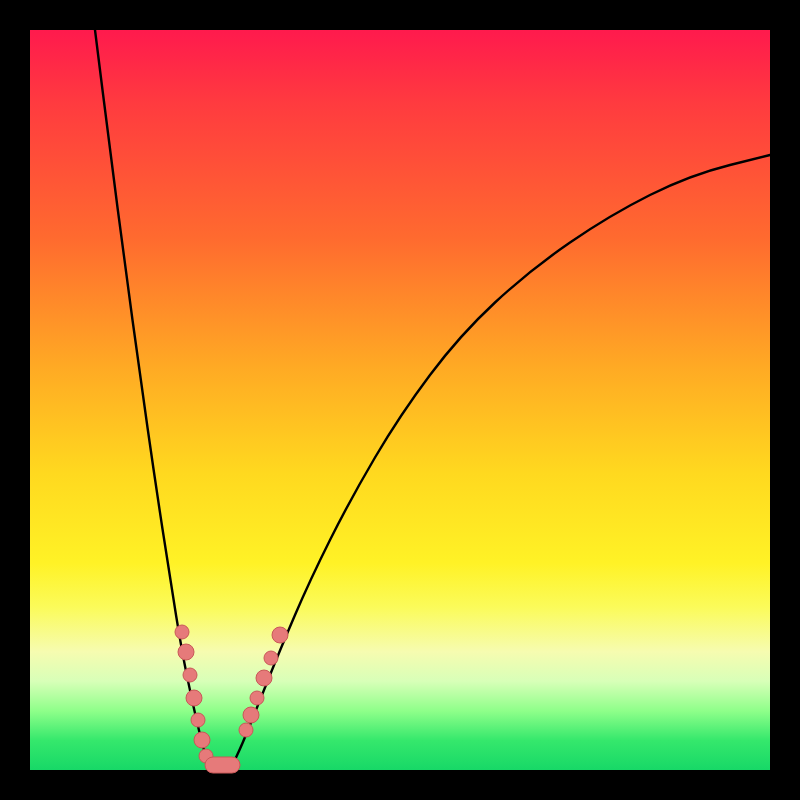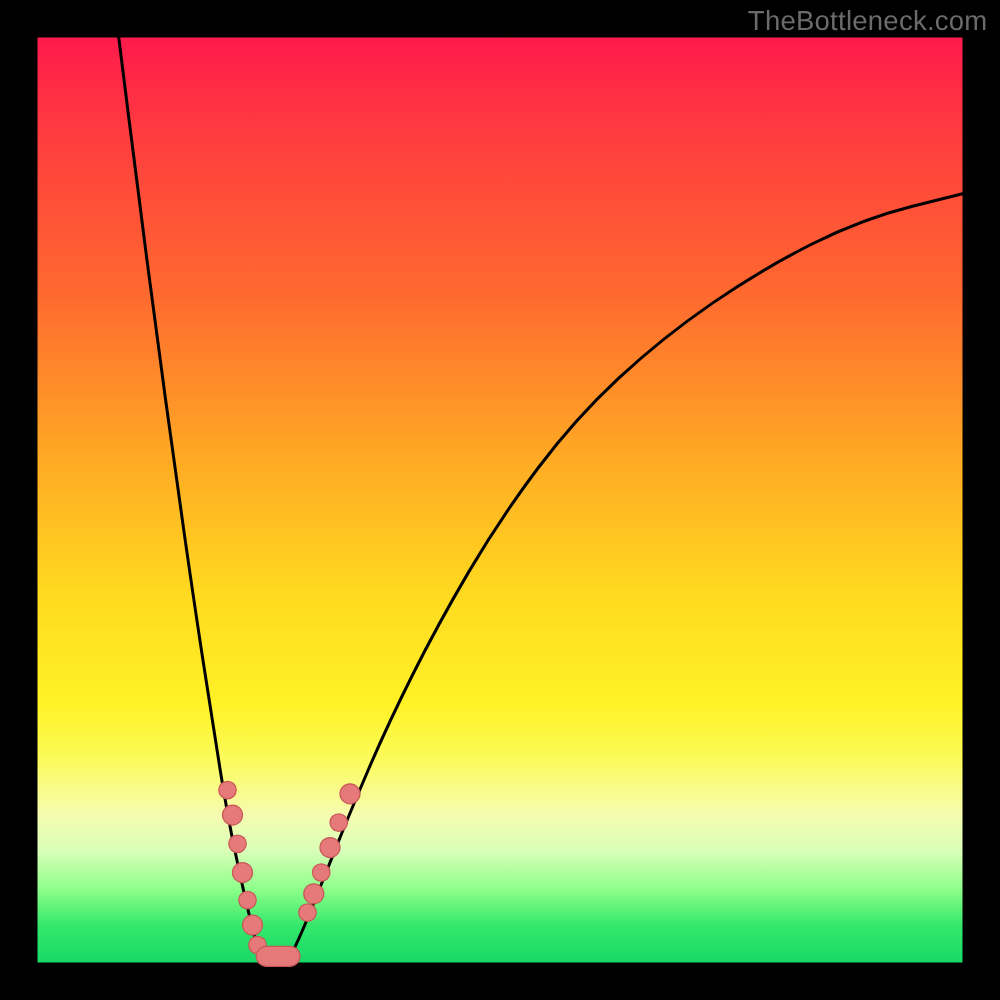--- a/index.html
+++ b/index.html
@@ -69,21 +69,20 @@
   .pill {
     fill: #e67a7a;
     stroke: #c95858;
     stroke-width: 1;
   }
 </style>
 </head>
 <body>
 
 <div class="stage">
-  <div class="watermark">TheBottleneck.com</div>
   <div class="plot">
     <svg class="curves" viewBox="0 0 740 740" preserveAspectRatio="none">
       <path id="left-curve" class="curve" d="M 65 0 Q 65 0 72.5 60 Q 80 120 87.5 177.5 Q 95 235 102.5 290 Q 110 345 117.5 397.5 Q 125 450 132.5 499 Q 140 548 146 585 Q 152 622 157 646 Q 162 670 166 687.5 Q 170 705 173 716.5 Q 176 728 179 734 T 182 740"></path>
       <path id="right-curve" class="curve" d="M 200 740 Q 200 740 206 727.5 Q 212 715 220 695 Q 228 675 239 647.5 Q 250 620 265 585 Q 280 550 300 510 Q 320 470 345 427.5 Q 370 385 400 345 Q 430 305 465 272.5 Q 500 240 540 212.5 Q 580 185 620 165 Q 660 145 700 135 T 740 125"></path>
       <g id="marker-layer">
           <circle cx="152" cy="602" r="7" class="dot"></circle>
           <circle cx="156" cy="622" r="8" class="dot"></circle>
           <circle cx="160" cy="645" r="7" class="dot"></circle>
           <circle cx="164" cy="668" r="8" class="dot"></circle>
           <circle cx="168" cy="690" r="7" class="dot"></circle>

